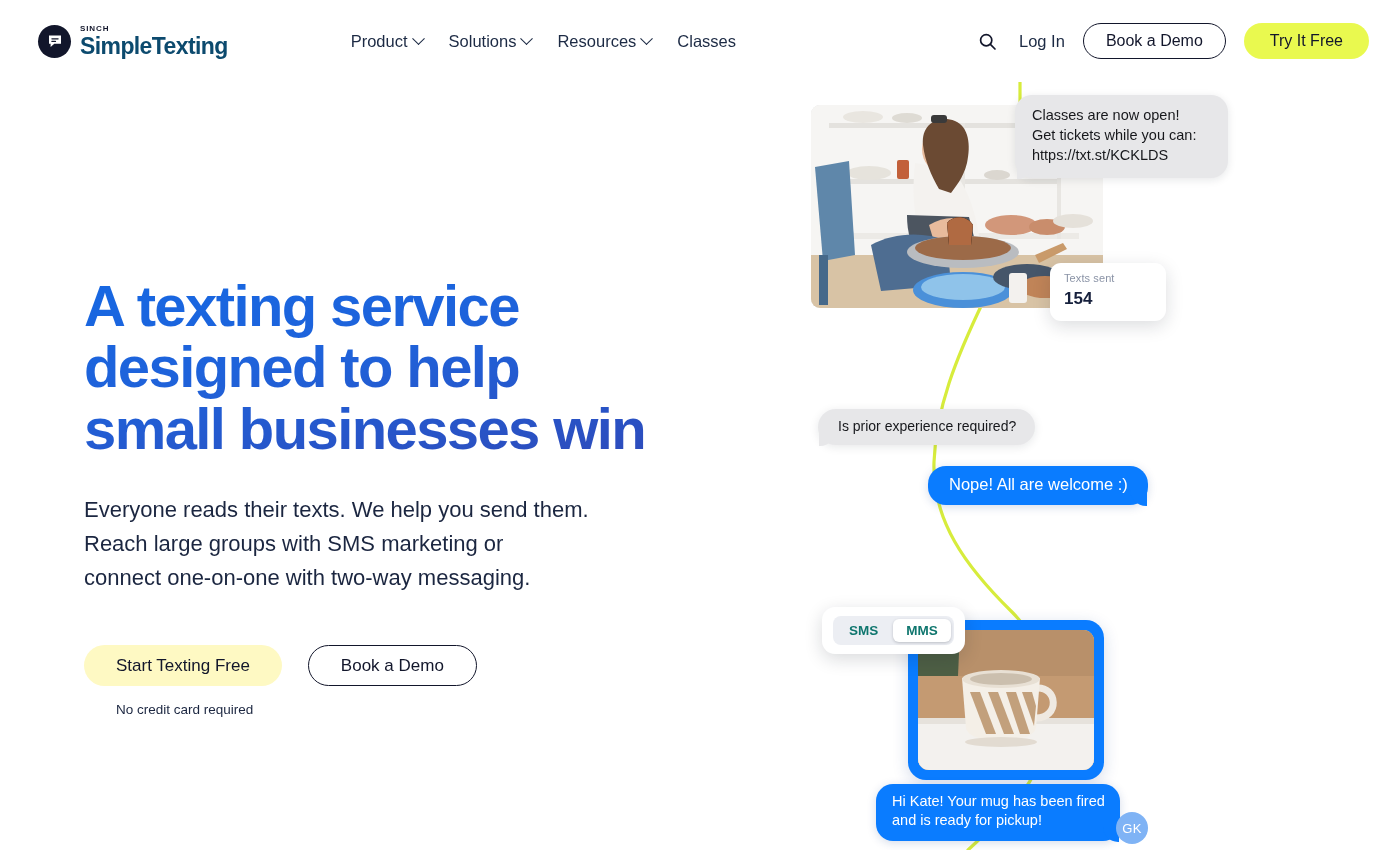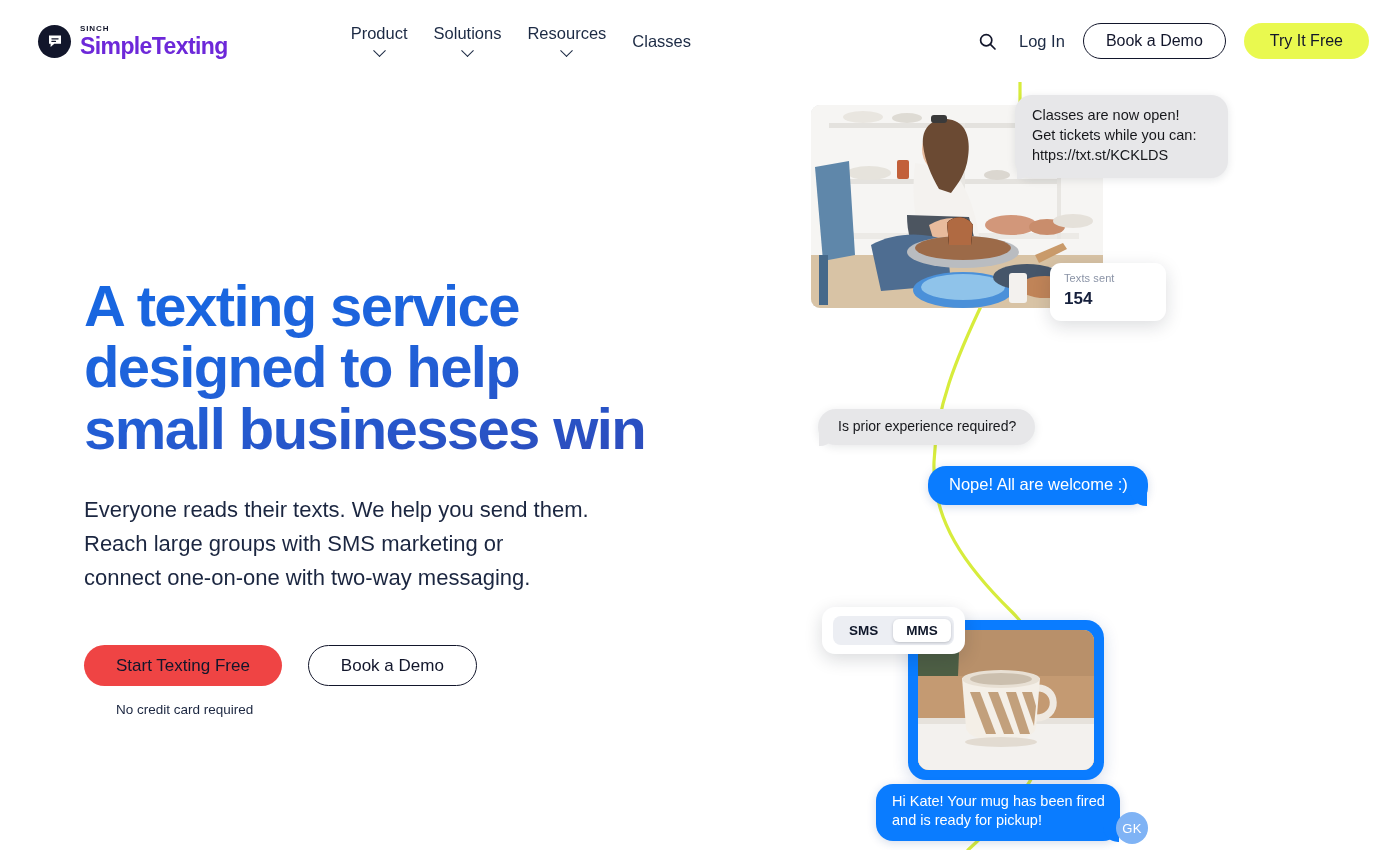--- a/index.html
+++ b/index.html
@@ -23,27 +23,27 @@
     width:33px; height:33px; border-radius:50%;
     background:#12162b; display:flex; align-items:center; justify-content:center;
     flex:none;
   }
   .logo-text { display:flex; flex-direction:column; line-height:1; }
   .logo-sinch {
     font-size:8px; font-weight:bold; letter-spacing:.9px;
     color:#12162b; margin-bottom:2px;
   }
   .logo-name {
-    font-size:23px; font-weight:bold; letter-spacing:-.6px; color:#6d28d9;
+    font-size:23px; font-weight:bold; letter-spacing:-.6px; color:#0c4a6e;
   }
 
   .nav { display:flex; align-items:center; gap:26px; margin-left:123px; }
   .nav-item {
     display:flex; align-items:center; gap:6px; font-size:16.5px;
-    color:#1c2a44; cursor:pointer; white-space:nowrap;flex-direction:column;
+    color:#1c2a44; cursor:pointer; white-space:nowrap;
   }
   .caret {
     width:9px; height:9px; border-right:1.8px solid #1c2a44;
     border-bottom:1.8px solid #1c2a44; transform:rotate(45deg) translate(-2px,-2px);
     flex:none;
   }
 
   .header-right {
     margin-left:auto; margin-right:28px;
     display:flex; align-items:center; gap:18px;
@@ -70,21 +70,21 @@
     background:linear-gradient(170deg,#1668e3 0%,#1f62da 42%,#2f49b8 100%);
     -webkit-background-clip:text; background-clip:text; color:transparent;
     white-space:pre-line;
   }
   .subhead {
     margin-top:34px; font-size:22px; line-height:1.54; color:#1b2640;
     white-space:pre-line;
   }
   .cta-row { margin-top:50px; display:flex; align-items:center; gap:26px; }
   .cta-primary {
-    background:#ef4444; border:none; border-radius:999px;
+    background:#fef9c3; border:none; border-radius:999px;
     height:41px; padding:0 32px; font-size:17px; color:#12162b;
     cursor:pointer; font-family:inherit;
   }
   .cta-secondary {
     background:#fff; border:1.5px solid #12162b; border-radius:999px;
     height:41px; padding:0 32px; font-size:17px; color:#12162b;
     cursor:pointer; font-family:inherit;
   }
   .nocredit { margin-top:16px; margin-left:32px; font-size:13.5px; color:#1b2640; }
 
@@ -148,21 +148,21 @@
     position:absolute; left:62px; top:607px; z-index:7;
     background:#fff; border-radius:13px; padding:9px 11px;
     box-shadow:0 5px 18px rgba(20,25,40,.16);
     display:flex;
   }
   .toggle-track {
     background:#eceef3; border-radius:8px; display:flex; align-items:center;
     padding:3px; gap:2px;
   }
   .toggle-opt {
-    font-size:13.5px; font-weight:bold; color:#0f172a;
+    font-size:13.5px; font-weight:bold; color:#0f766e;
     padding:4px 13px; border-radius:6px; cursor:pointer; white-space:nowrap;
   }
   .toggle-opt.active { background:#fff; box-shadow:0 1px 3px rgba(20,25,40,.22); }
 
   .mms-frame {
     position:absolute; left:148px; top:620px; width:196px; height:160px;
     background:#0a7cff; border-radius:18px; z-index:4;
     display:flex; align-items:center; justify-content:center;
     box-shadow:0 4px 16px rgba(20,60,140,.18);
   }

